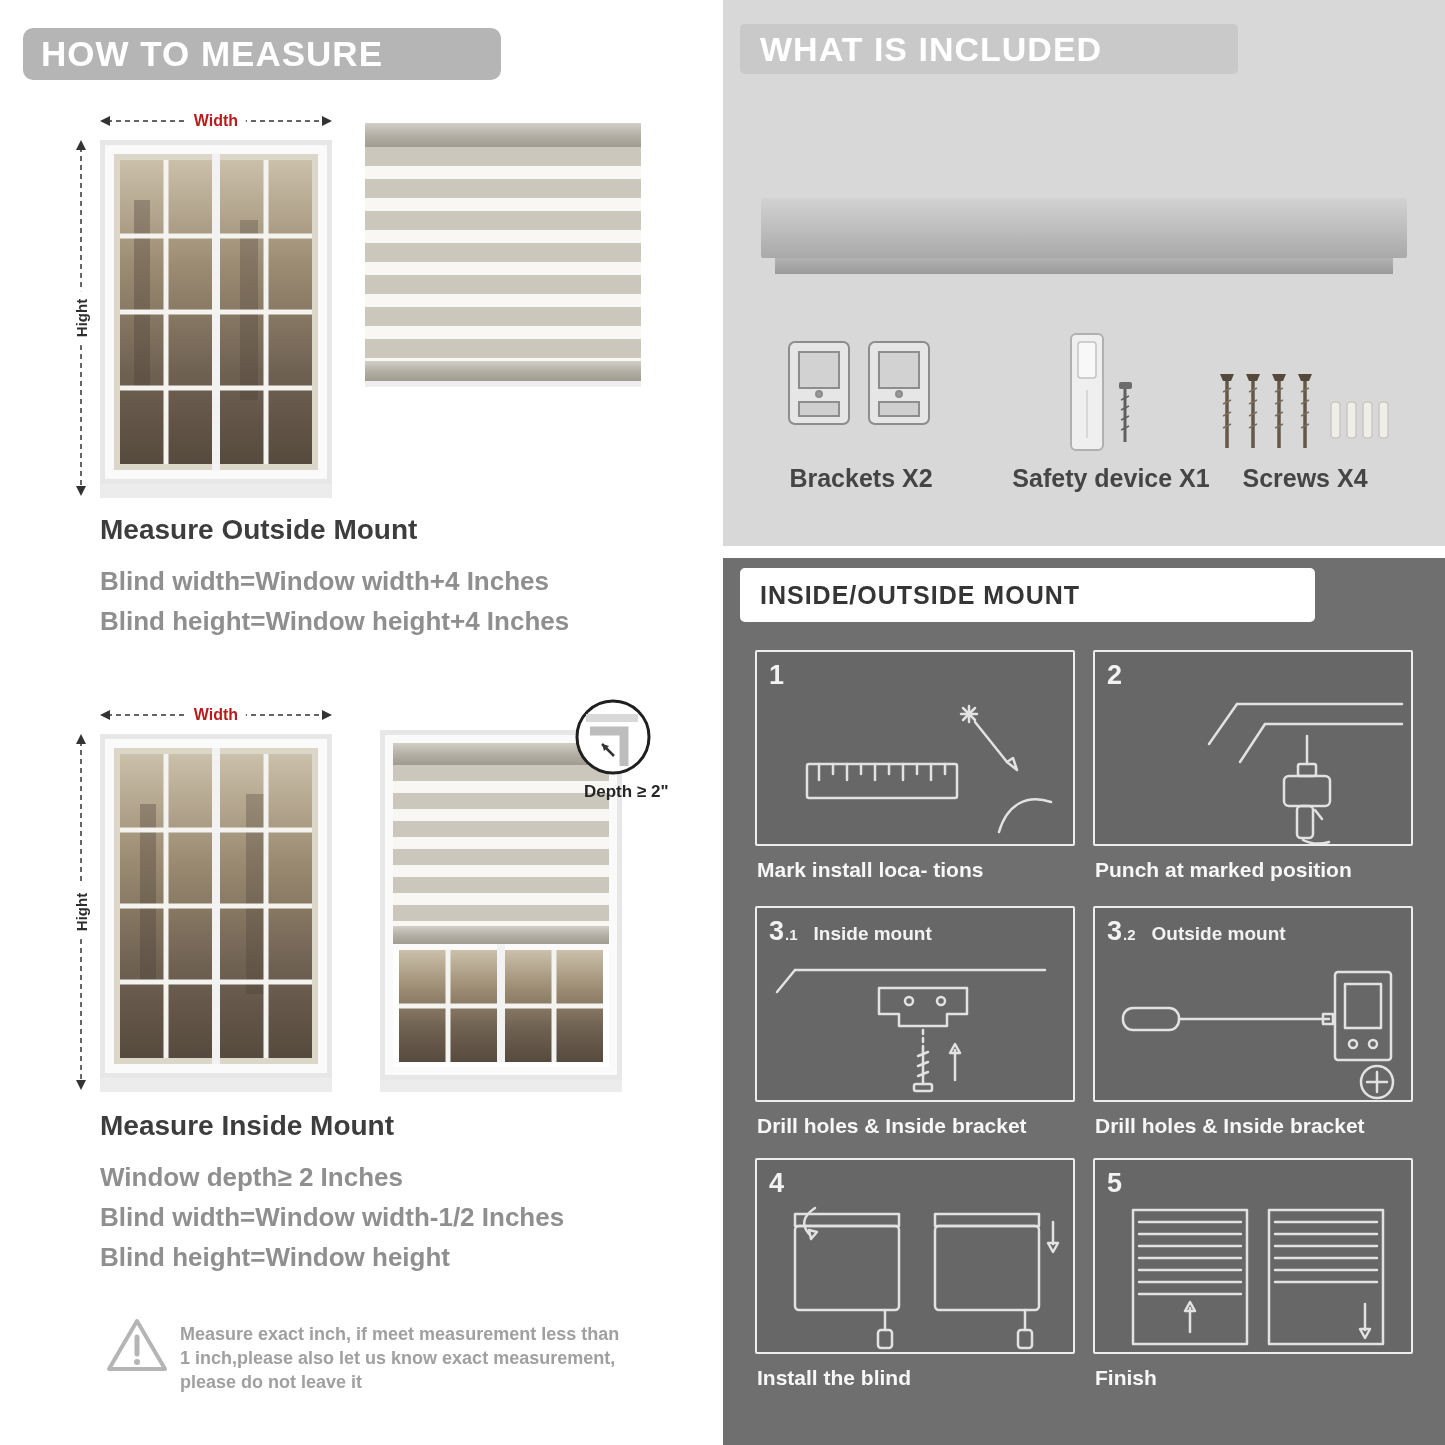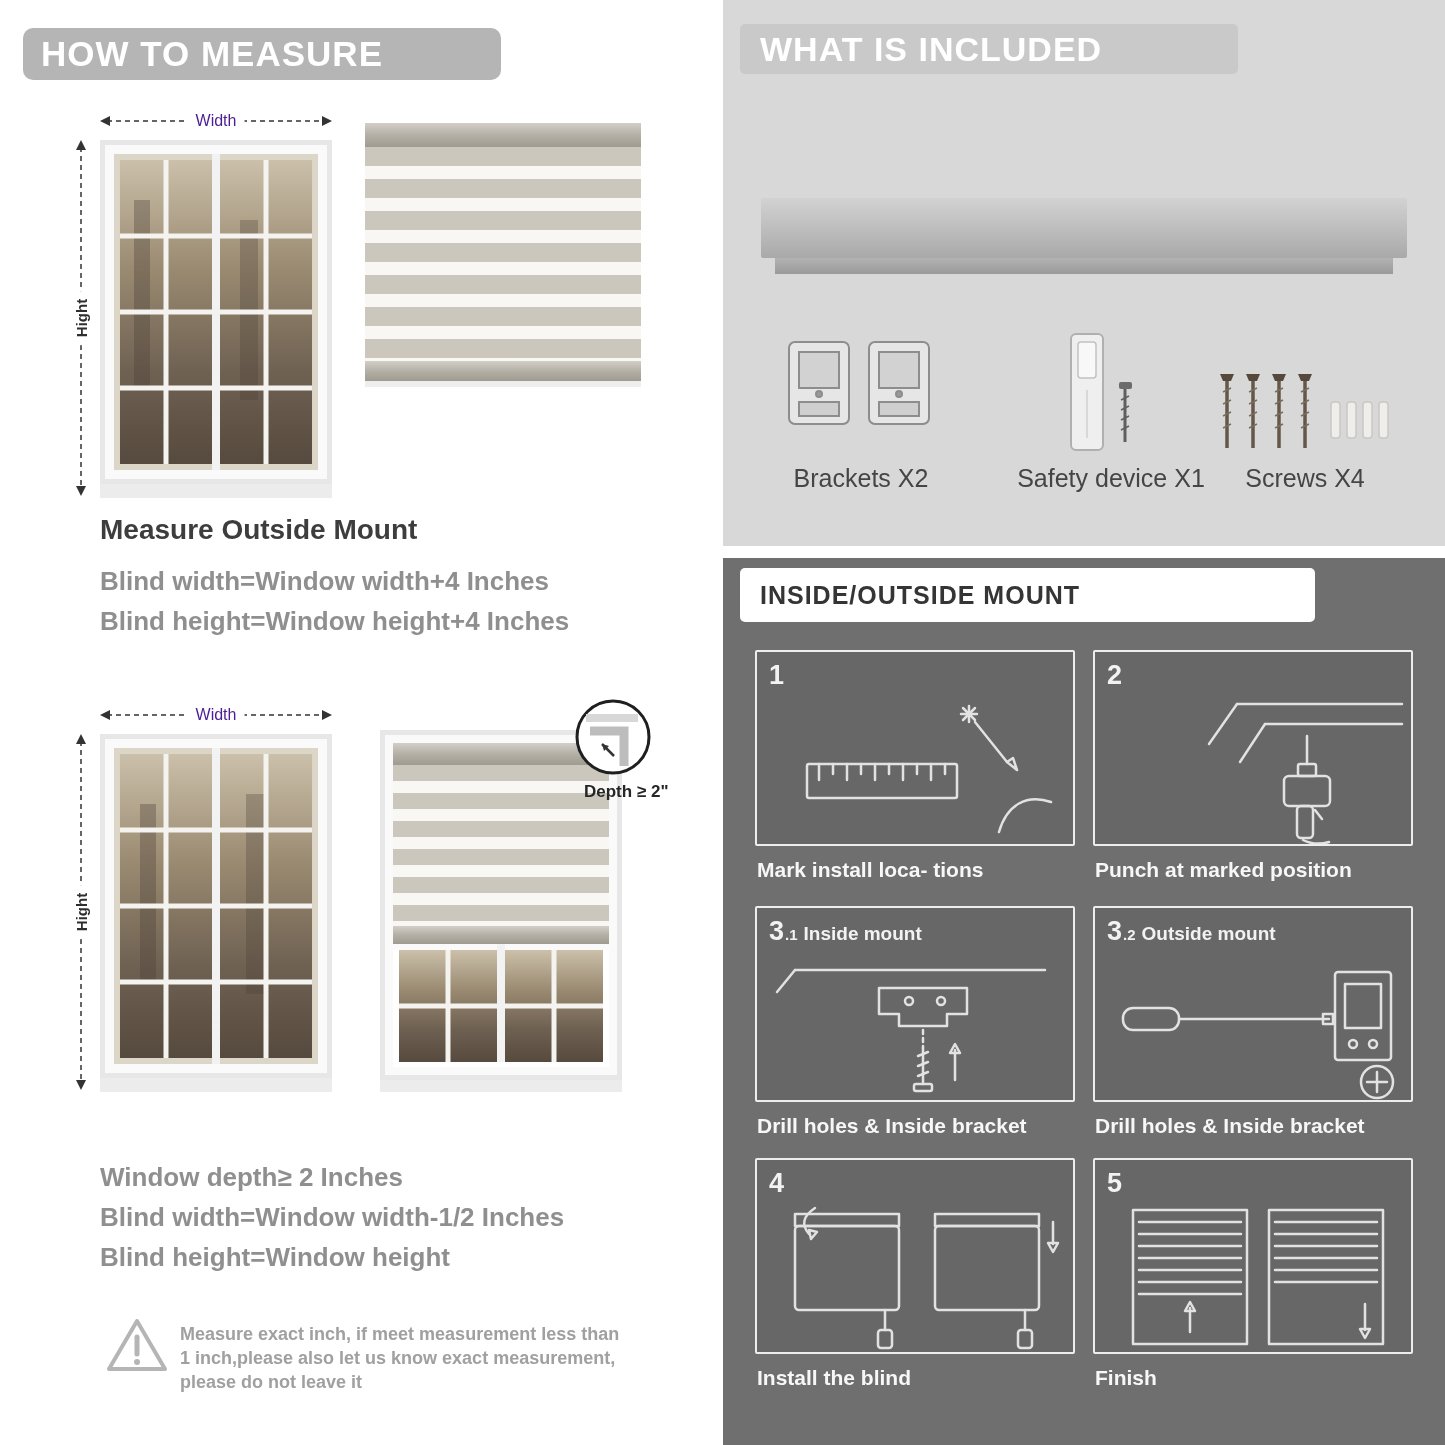--- a/index.html
+++ b/index.html
@@ -8,43 +8,43 @@
   .canvas{position:relative;width:1445px;height:1445px;background:#fff;overflow:hidden}
   .abs{position:absolute}
 
   
   .banner-gray{background:#b5b5b5;color:#fff;font-weight:bold;font-size:35px;letter-spacing:1px;
     border-radius:10px;display:flex;align-items:center;padding-left:18px}
   .h-measure{font-weight:bold;color:#3d3d3d;font-size:28px}
   .rule-line{font-weight:bold;color:#8f8f8f;font-size:26px}
   .note-text{color:#a0a0a0;font-size:18px;line-height:24px;font-weight:bold}
   .arrow-label{position:absolute;left:50%;top:50%;transform:translate(-50%,-50%);
-    background:#fff;padding:0 8px;font-size:16px;font-weight:normal;color:#4c1d95;white-space:nowrap}
+    background:#fff;padding:0 8px;font-size:16px;font-weight:bold;color:#b91c1c;white-space:nowrap}
   .arrow-label-v{position:absolute;left:50%;top:50%;transform:translate(-50%,-50%) rotate(-90deg);
     background:#fff;padding:0 8px;font-size:15px;font-weight:bold;color:#2e2e2e;white-space:nowrap}
   .depth-label{font-size:17px;font-weight:bold;color:#262626;white-space:nowrap}
 
   
   .panel-included{background:#d8d8d8}
   .banner-included{background:#c9c9c9;color:#fff;font-weight:bold;font-size:34px;letter-spacing:1px;
     border-radius:5px;display:flex;align-items:center;padding-left:20px}
   .product-title{width:100%;text-align:center;font-size:29px;font-weight:bold;color:#4f4f4f}
   .headrail-main{background:linear-gradient(#d2d2d2,#bcbcbc 55%,#a9a9a9);border-radius:2px}
   .headrail-sub{background:linear-gradient(#b2b2b2,#9a9a9a)}
-  .item-label{font-size:25px;font-weight:normal;color:#454545;text-align:center}
+  .item-label{font-size:25px;font-weight:bold;color:#454545;text-align:center}
 
   
   .panel-mount{background:#6f6f6f}
   .banner-mount{background:#fff;color:#353535;font-weight:bold;font-size:25px;letter-spacing:1px;
     border-radius:5px;display:flex;align-items:center;padding-left:20px}
   .step-box{width:320px;height:196px;border:2px solid #ededed;background:#676767;border-radius:2px;position:absolute}
   .step-numrow{position:absolute;left:12px;top:8px;display:flex;align-items:baseline}
   .step-num{font-size:27px;font-weight:bold;color:#f2f2f2}
   .step-sub{font-size:15px;font-weight:bold;color:#f2f2f2;margin-left:1px}
-  .step-label{font-size:19px;font-weight:bold;color:#f2f2f2;margin-left:6px}
+  .step-label{font-size:19px;font-weight:bold;color:#f2f2f2;margin-left:16px}
   .step-art{position:absolute;left:2px;top:40px;width:312px;height:152px}
   .step-caption{font-size:21px;font-weight:bold;color:#f7f7f7;white-space:nowrap}
 
   .lineart{stroke:#e2e2e2;fill:none;stroke-width:2.5;stroke-linecap:round;stroke-linejoin:round}
 </style>
 </head>
 <body>
 
 <svg width="0" height="0" style="position:absolute" aria-hidden="true">
   <defs>
@@ -196,20 +196,21 @@
     <svg width="78" height="78" viewBox="0 0 78 78">
       <circle cx="39" cy="39" r="36" fill="#ffffff" stroke="#1f1f1f" stroke-width="3"></circle>
       <path d="M 12 20 L 64 20" stroke="#d8d8d8" stroke-width="8" fill="none"></path>
       <path d="M 16 33 L 50 33 L 50 68" stroke="#bdbdbd" stroke-width="9" fill="none"></path>
       <path d="M 28 46 l 12 12" stroke="#333" stroke-width="2.5"></path>
       <path d="M 28 46 l 2 7 l 5 -5 z" fill="#333"></path>
     </svg>
   </div>
   <div class="abs depth-label" style="left:584px;top:782px">Depth ≥ 2"</div>
 
+  <div class="abs h-measure" style="left:100px;top:1110px">Measure Inside Mount</div>
   <div class="abs rule-line" style="left:100px;top:1162px">Window depth≥ 2 Inches</div>
   <div class="abs rule-line" style="left:100px;top:1202px">Blind width=Window width-1/2 Inches</div>
   <div class="abs rule-line" style="left:100px;top:1242px">Blind height=Window height</div>
 
   <svg class="abs" style="left:106px;top:1316px" width="62" height="58" viewBox="0 0 62 58">
     <polygon points="31,5 59,53 3,53" fill="none" stroke="#b5b5b5" stroke-width="4" stroke-linejoin="round"></polygon>
     <line x1="31" y1="21" x2="31" y2="38" stroke="#b5b5b5" stroke-width="5" stroke-linecap="round"></line>
     <circle cx="31" cy="46" r="3" fill="#b5b5b5"></circle>
   </svg>
   <div class="abs note-text" style="left:180px;top:1322px;width:450px">Measure exact inch, if meet measurement less than 1 inch,please also let us know exact measurement, please do not leave it</div>

